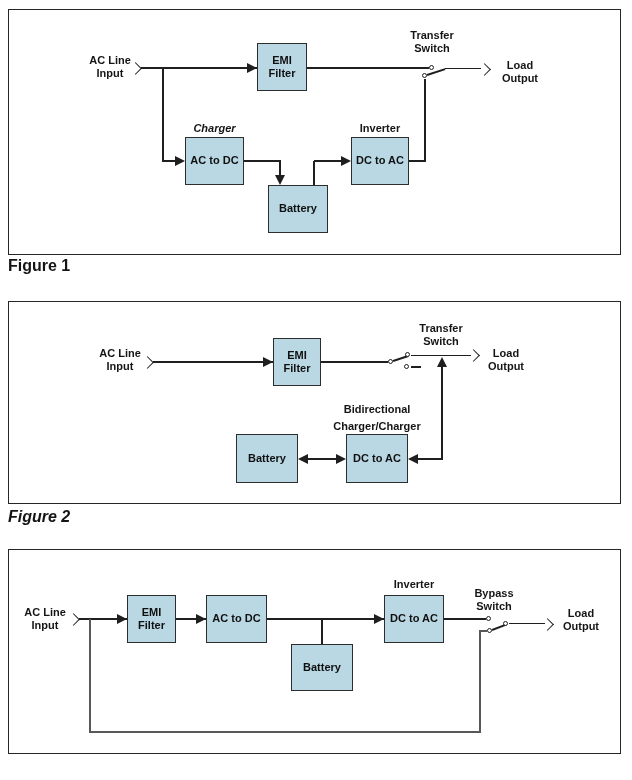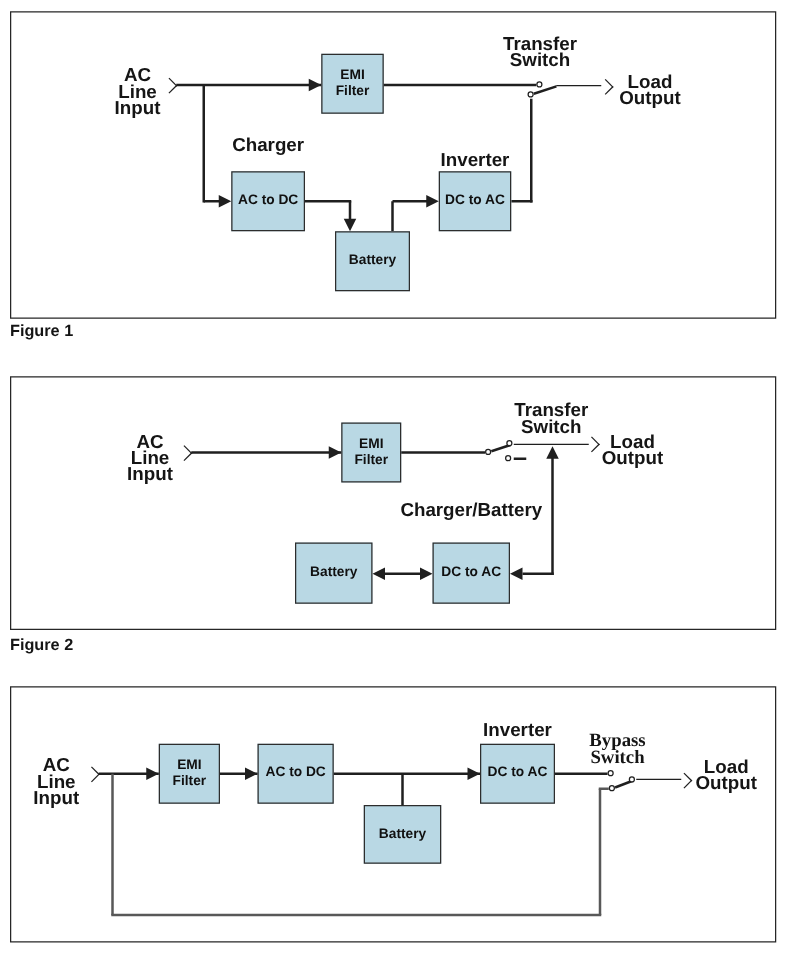--- a/index.html
+++ b/index.html
@@ -11,34 +11,34 @@
   .fig{position:absolute;border:1.5px solid #262626;background:#fff;box-sizing:border-box;}
   .wh{position:absolute;height:1.6px;background:var(--line,#1f1f1f);z-index:1;}
   .wv{position:absolute;width:1.6px;background:var(--line,#1f1f1f);z-index:1;}
   .muted{background:var(--muted-line,#585858);}
   .box{
     position:absolute;z-index:2;box-sizing:border-box;
     background:var(--box-fill,#b9d8e4);border:1.5px solid var(--box-border,#2d2d2d);
     display:flex;flex-direction:column;align-items:center;justify-content:center;
     font-size:11px;font-weight:600;line-height:13.5px;text-align:center;color:#101010;
   }
-  .lbl{position:absolute;z-index:2;font-size:15px;font-weight:600;line-height:13px;text-align:center;color:#151515;}
+  .lbl{position:absolute;z-index:2;font-size:11px;font-weight:600;line-height:13px;text-align:center;color:#151515;}
   .lbl.wide{line-height:16.5px;}
   .arr{position:absolute;width:0;height:0;z-index:3;}
   .arr.r{border-top:5px solid transparent;border-bottom:5px solid transparent;border-left:10px solid var(--line,#1f1f1f);}
   .arr.l{border-top:5px solid transparent;border-bottom:5px solid transparent;border-right:10px solid var(--line,#1f1f1f);}
   .arr.d{border-left:5px solid transparent;border-right:5px solid transparent;border-top:10px solid var(--line,#1f1f1f);}
   .arr.u{border-left:5px solid transparent;border-right:5px solid transparent;border-bottom:10px solid var(--line,#1f1f1f);}
   .chev{position:absolute;width:8px;height:8px;z-index:3;
     border-top:1.6px solid var(--line,#1f1f1f);border-right:1.6px solid var(--line,#1f1f1f);
     transform:rotate(45deg);}
   .dot{position:absolute;width:3.2px;height:3.2px;z-index:4;background:#fff;
     border:1.5px solid var(--line,#1f1f1f);border-radius:50%;}
   .blade{position:absolute;height:1.6px;background:var(--line,#1f1f1f);transform-origin:left center;z-index:3;}
-  .cap{position:absolute;left:8px;z-index:2;font-size:13px;font-weight:700;color:#141414;display:flex;}
+  .cap{position:absolute;left:8px;z-index:2;font-size:16px;font-weight:700;color:#141414;display:flex;}
   .cap .cl{width:85px;flex:none;}
 </style>
 </head>
 <body>
 
 <div class="fig" style="left:8px;top:9px;width:613px;height:246px;">
   <div class="lbl" style="left:73px;top:44px;width:56px;">
     <div>AC Line</div>
     <div>Input</div>
   </div>
@@ -48,21 +48,21 @@
   <span class="arr r" style="left:238px;top:53px;"></span>
   <div class="box" style="left:248px;top:33px;width:50px;height:48px;">
     <div>EMI</div>
     <div>Filter</div>
   </div>
 
   <div class="wv" style="left:153.2px;top:58px;height:94px;"></div>
   <div class="wh" style="left:154px;top:150.2px;width:13px;"></div>
   <span class="arr r" style="left:166px;top:146px;"></span>
 
-  <div class="lbl" style="left:176px;top:100px;width:59px;">Charger</div>
+  <div class="lbl" style="left:176px;top:112px;width:59px;font-style:italic;">Charger</div>
   <div class="box" style="left:176px;top:127px;width:59px;height:48px;">AC to DC</div>
 
   <div class="wh" style="left:235px;top:150.2px;width:37px;"></div>
   <div class="wv" style="left:270.2px;top:151px;height:15px;"></div>
   <span class="arr d" style="left:266px;top:165px;"></span>
   <div class="box" style="left:259px;top:175px;width:60px;height:48px;">Battery</div>
 
   <div class="wv" style="left:304.2px;top:151px;height:24px;"></div>
   <div class="wh" style="left:305px;top:150.2px;width:28px;"></div>
   <span class="arr r" style="left:332px;top:146px;"></span>
@@ -122,30 +122,31 @@
     <div>Load</div>
     <div>Output</div>
   </div>
 
   <span class="arr u" style="left:428px;top:54.5px;"></span>
   <div class="wv" style="left:432.2px;top:62px;height:96px;"></div>
   <div class="wh" style="left:409px;top:156.2px;width:25px;"></div>
   <span class="arr l" style="left:399px;top:152px;"></span>
 
   <div class="lbl wide" style="left:308px;top:99px;width:120px;">
-    <div>Charger/Battery</div>
+    <div>Bidirectional</div>
+    <div>Charger/Charger</div>
   </div>
 
   <div class="box" style="left:227px;top:132px;width:62px;height:49px;">Battery</div>
   <span class="arr l" style="left:289px;top:152px;"></span>
   <div class="wh" style="left:298px;top:156.2px;width:30px;"></div>
   <span class="arr r" style="left:327px;top:152px;"></span>
   <div class="box" style="left:337px;top:132px;width:62px;height:49px;">DC to AC</div>
 </div>
-<div class="cap" style="top:508px;">
+<div class="cap" style="top:508px;font-style:italic;">
   <span class="cl">Figure 2</span>
 </div>
 
 <div class="fig" style="left:8px;top:549px;width:613px;height:205px;">
   <div class="lbl" style="left:8px;top:56px;width:56px;">
     <div>AC Line</div>
     <div>Input</div>
   </div>
   <span class="chev" style="left:60px;top:65px;"></span>
 
@@ -165,21 +166,21 @@
   <span class="arr r" style="left:187px;top:64px;"></span>
   <div class="box" style="left:197px;top:45px;width:61px;height:48px;">AC to DC</div>
 
   <div class="wv" style="left:312.2px;top:69px;height:25px;"></div>
   <div class="box" style="left:282px;top:94px;width:62px;height:47px;">Battery</div>
 
   <span class="arr r" style="left:365px;top:64px;"></span>
   <div class="lbl" style="left:375px;top:28px;width:60px;">Inverter</div>
   <div class="box" style="left:375px;top:45px;width:60px;height:48px;">DC to AC</div>
 
-  <div class="lbl" style="left:455px;top:37px;width:60px;font-family:Liberation Serif, serif;">
+  <div class="lbl" style="left:455px;top:37px;width:60px;">
     <div>Bypass</div>
     <div>Switch</div>
   </div>
   <span class="dot" style="left:477px;top:66px;"></span>
   <span class="dot" style="left:478px;top:78px;"></span>
   <div class="blade" style="left:483px;top:79px;width:15px;transform:rotate(-21deg);"></div>
   <span class="dot" style="left:494px;top:71px;"></span>
 
   <div class="wh" style="left:500px;top:72.7px;width:36px;"></div>
   <span class="chev" style="left:534px;top:69.5px;"></span>

